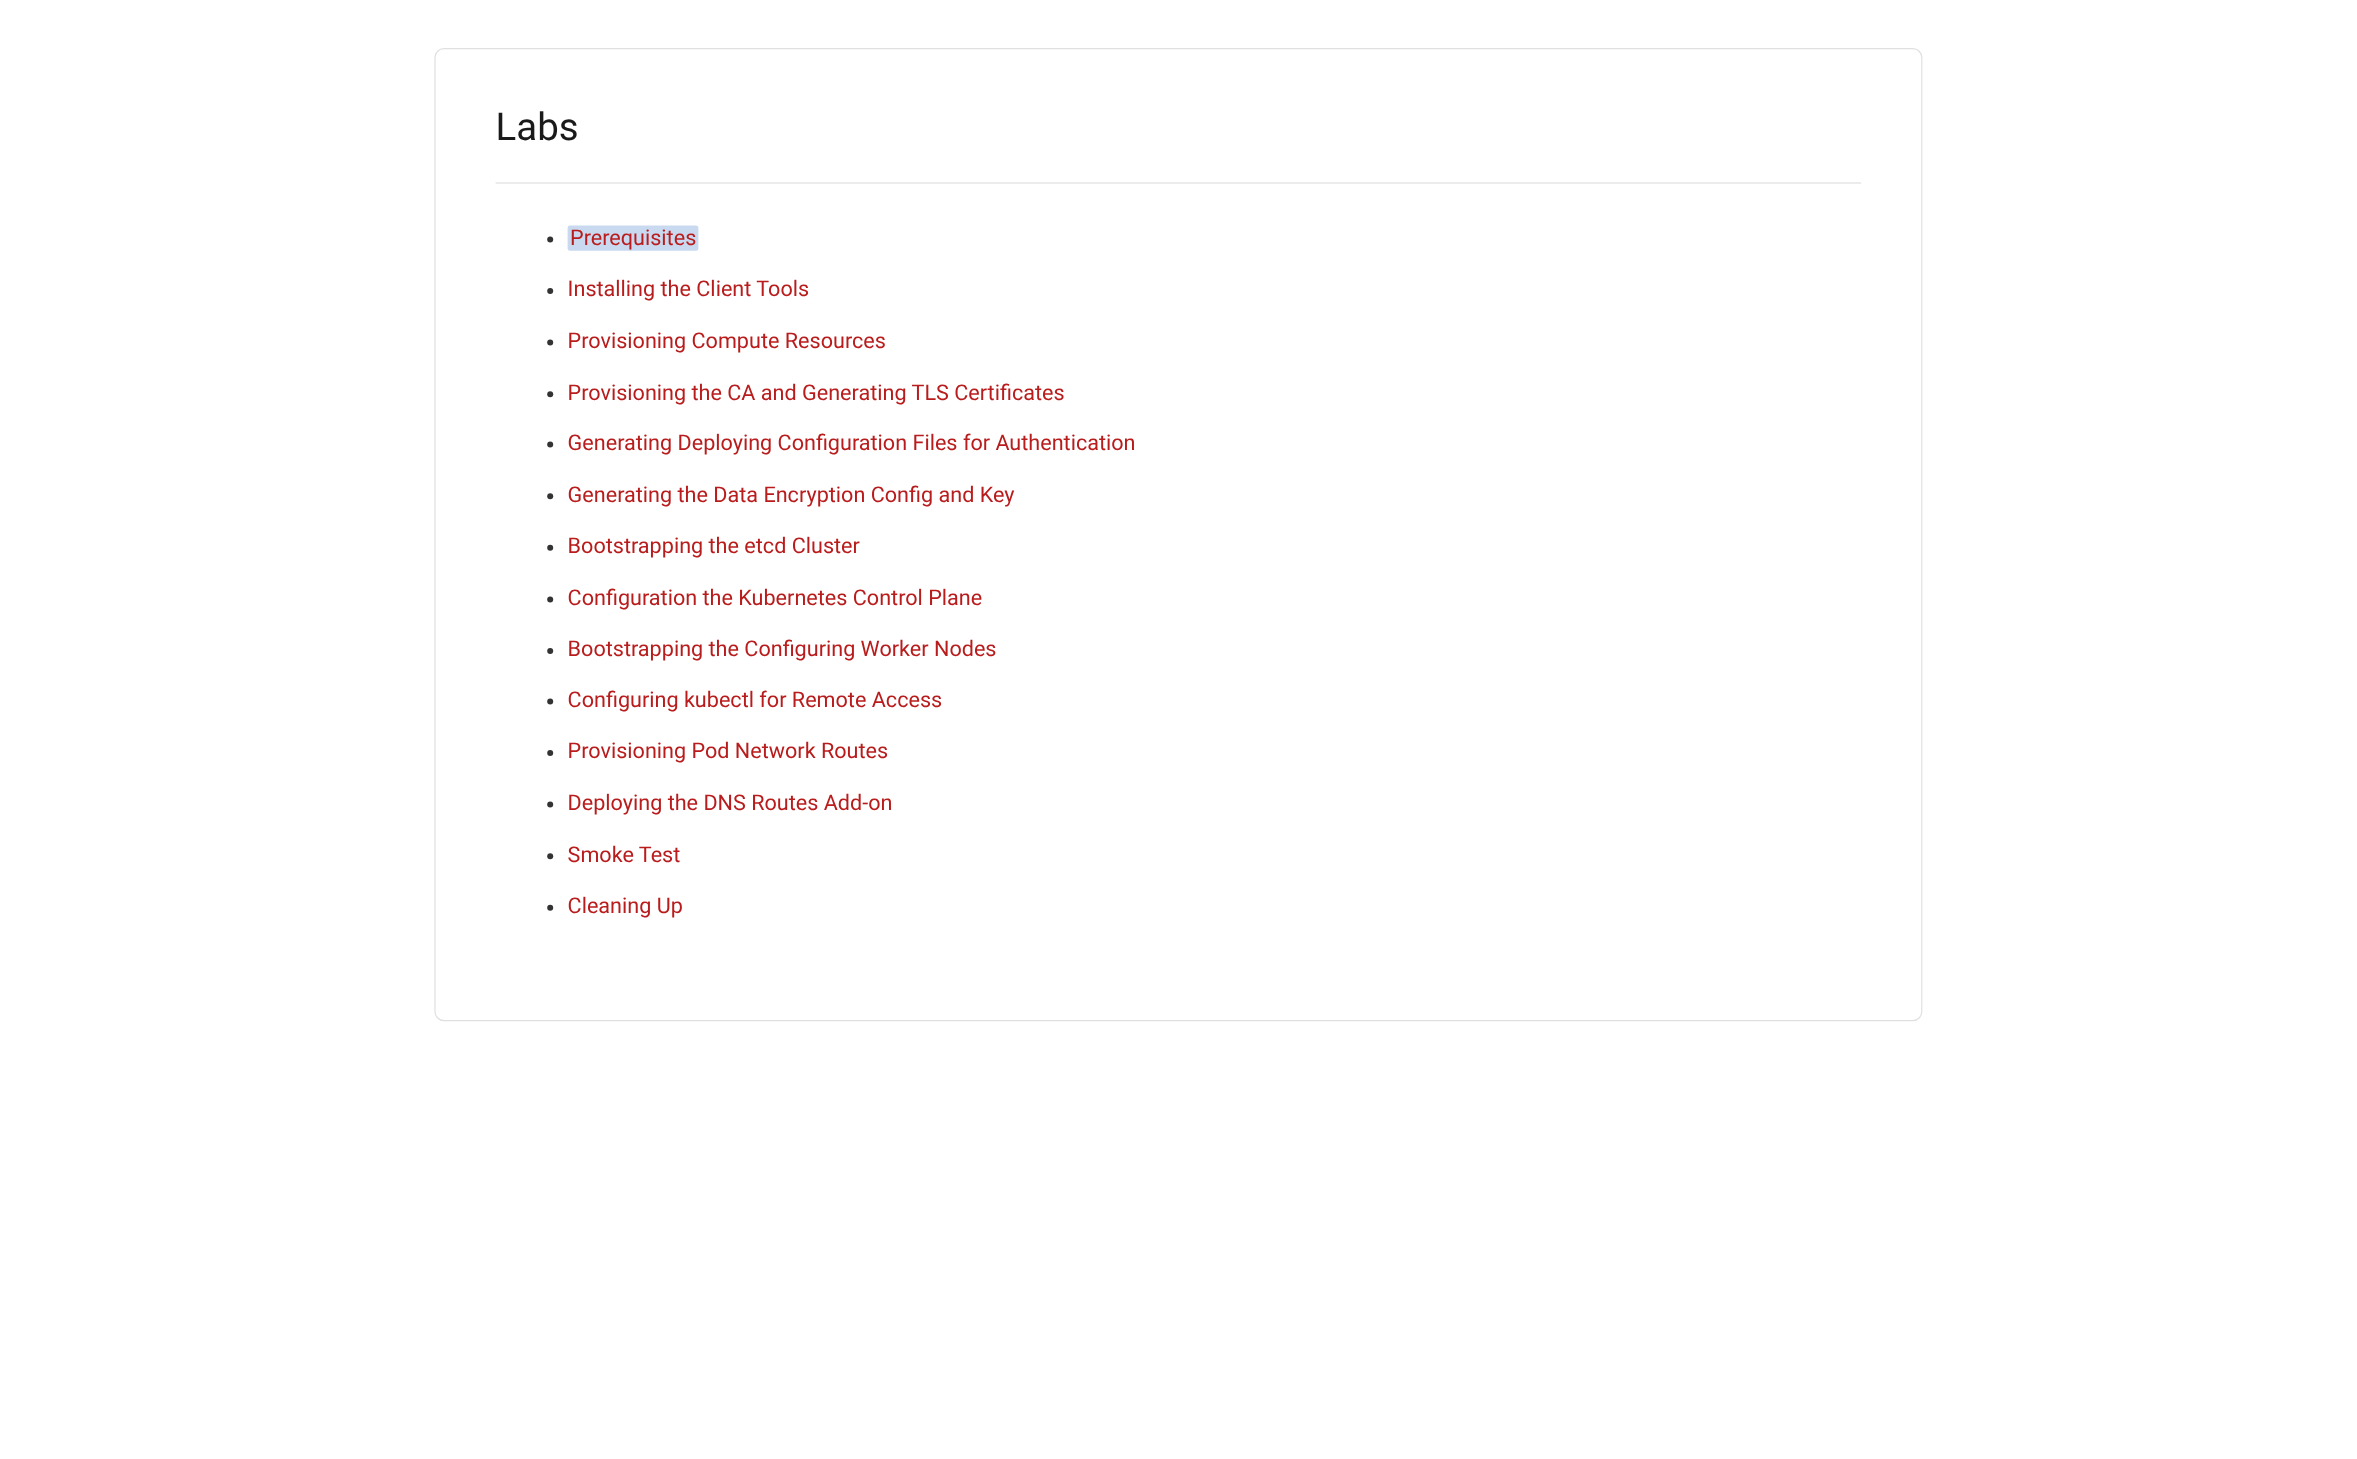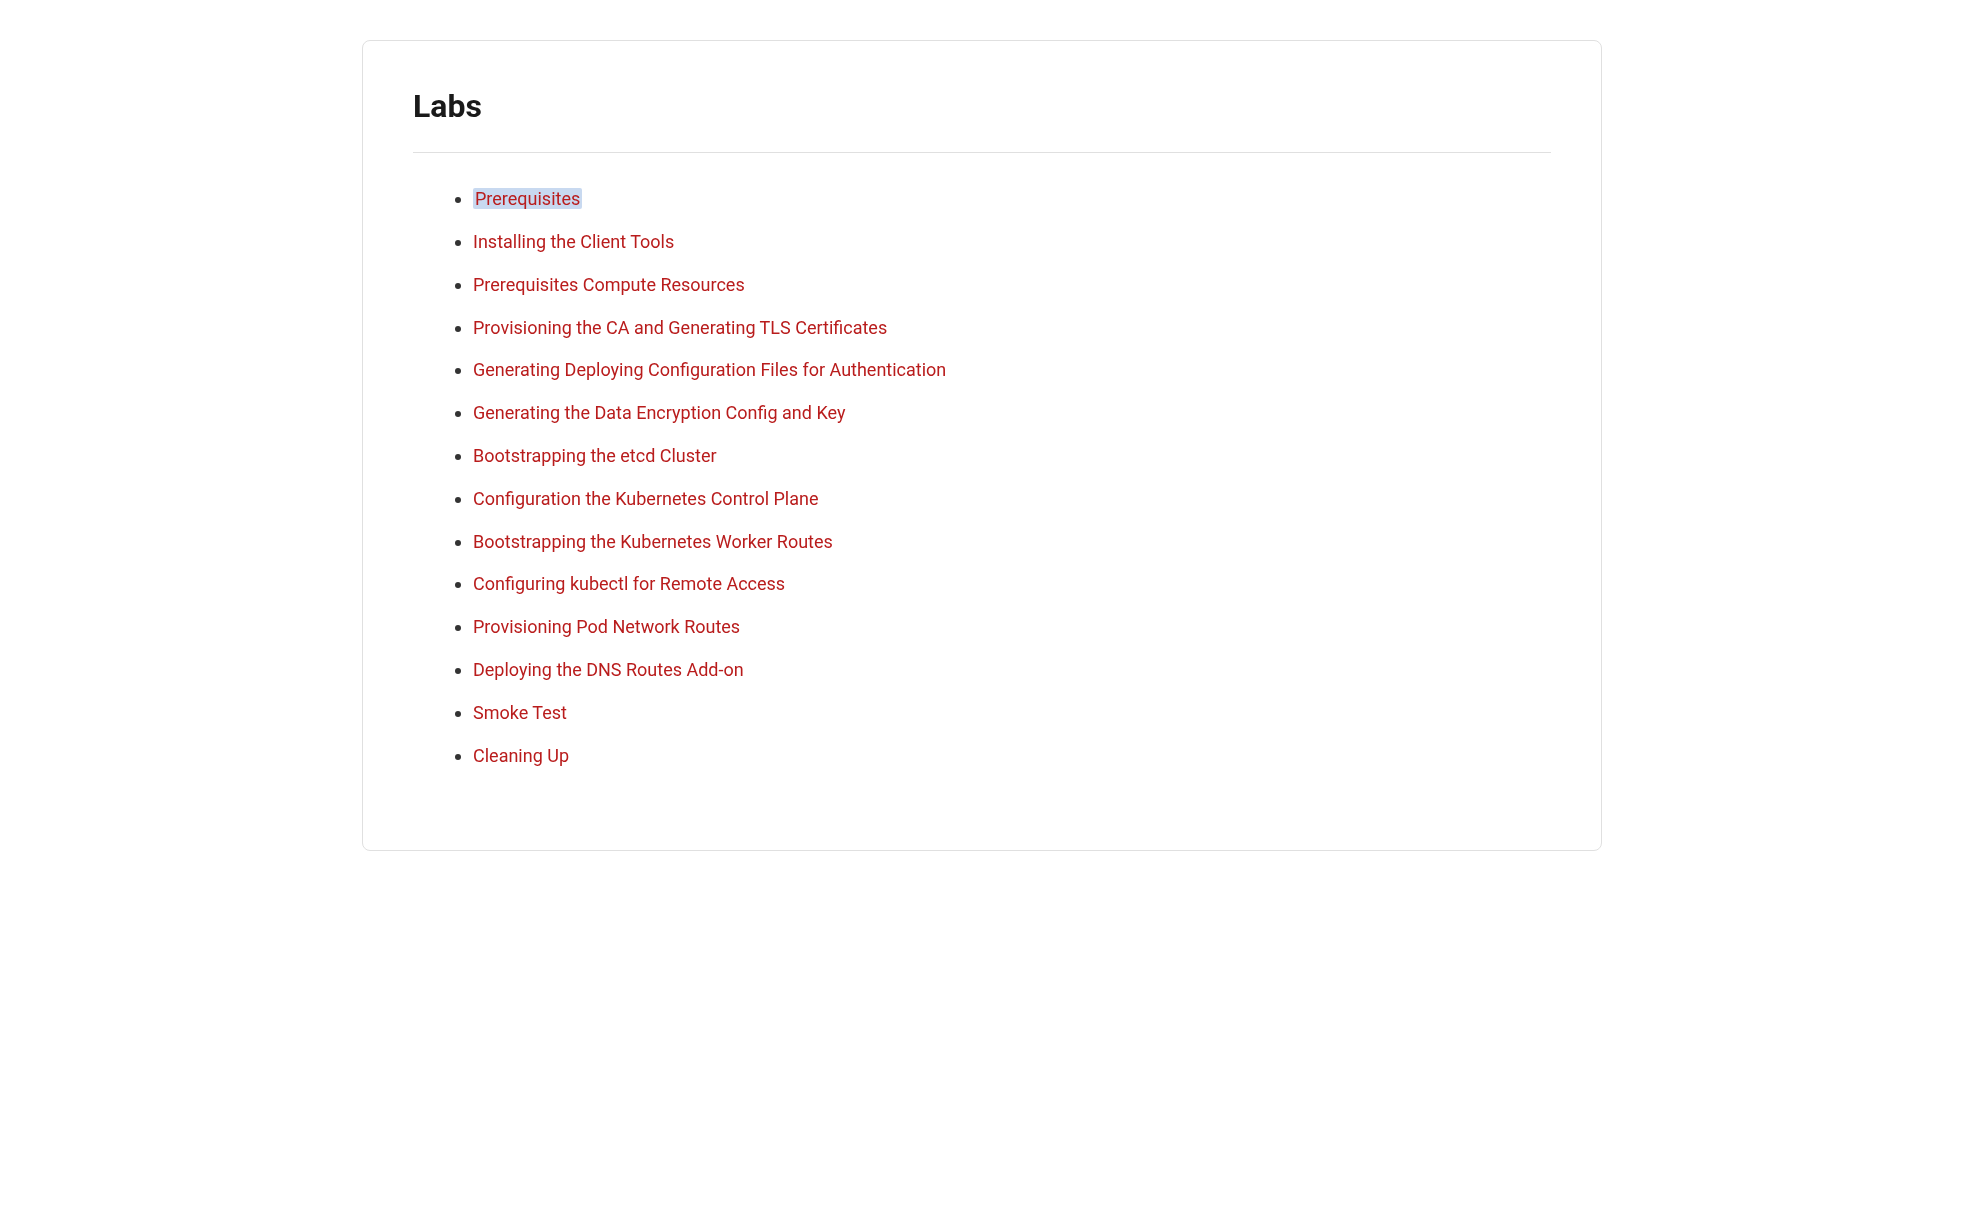--- a/index.html
+++ b/index.html
@@ -17,21 +17,21 @@
     }
 
     .page-container {
       max-width: 1400px;
       margin: 0 auto;
       padding: 40px 80px;
     }
 
     .section-title {
       font-size: 32px;
-      font-weight: 700;
+      font-weight: 400;
       color: #1a1a1a;
       margin-bottom: 20px;
     }
 
     .divider {
       border: none;
       border-top: 1px solid #e0e0e0;
       margin-bottom: 32px;
     }
 
@@ -79,27 +79,27 @@
 </head>
 <body>
 
 <div class="page-container">
   <div class="card">
     <h1 class="section-title">Labs</h1>
     <hr class="divider">
     <ul class="labs-list" id="labs-list">
     <li><a href="#" class="highlighted">Prerequisites</a></li>
         <li><a href="#">Installing the Client Tools</a></li>
-        <li><a href="#">Prerequisites Compute Resources</a></li>
+        <li><a href="#">Provisioning Compute Resources</a></li>
         <li><a href="#">Provisioning the CA and Generating TLS Certificates</a></li>
         <li><a href="#">Generating Deploying Configuration Files for Authentication</a></li>
         <li><a href="#">Generating the Data Encryption Config and Key</a></li>
         <li><a href="#">Bootstrapping the etcd Cluster</a></li>
         <li><a href="#">Configuration the Kubernetes Control Plane</a></li>
-        <li><a href="#">Bootstrapping the Kubernetes Worker Routes</a></li>
+        <li><a href="#">Bootstrapping the Configuring Worker Nodes</a></li>
         <li><a href="#">Configuring kubectl for Remote Access</a></li>
         <li><a href="#">Provisioning Pod Network Routes</a></li>
         <li><a href="#">Deploying the DNS Routes Add-on</a></li>
         <li><a href="#">Smoke Test</a></li>
         <li><a href="#">Cleaning Up</a></li>
       </ul>
   </div>
 </div>
 
 </body></html>

